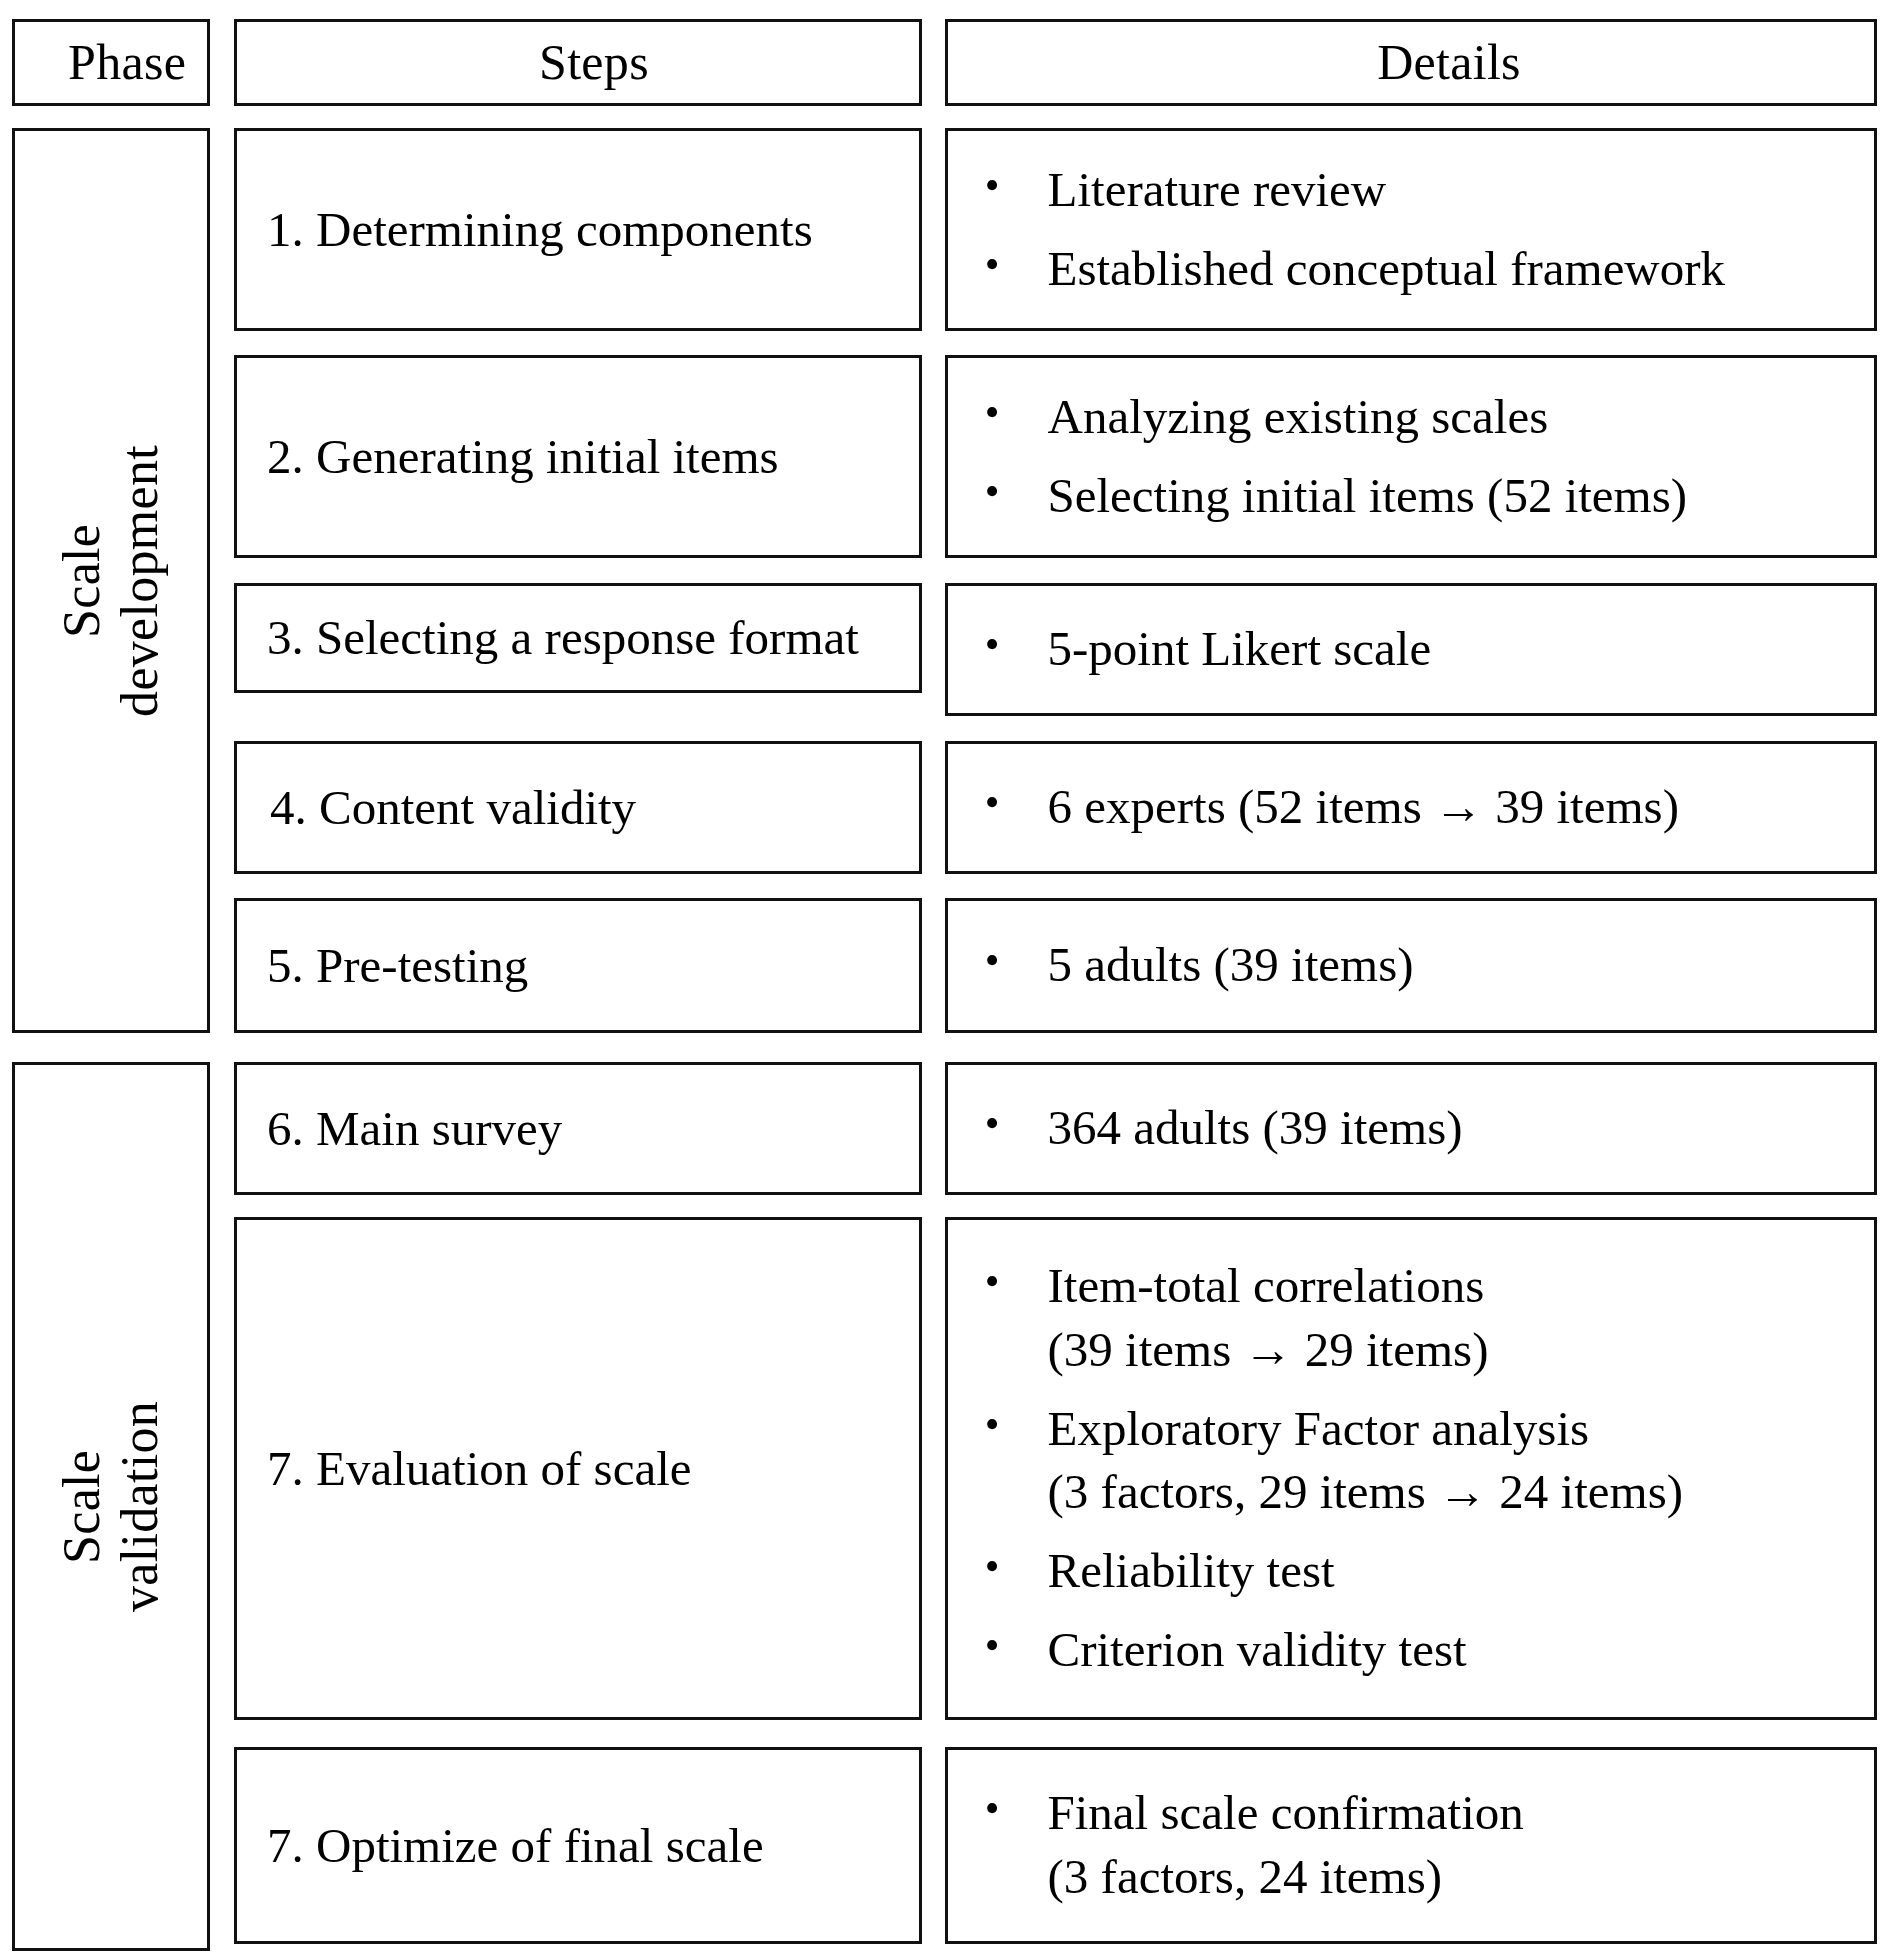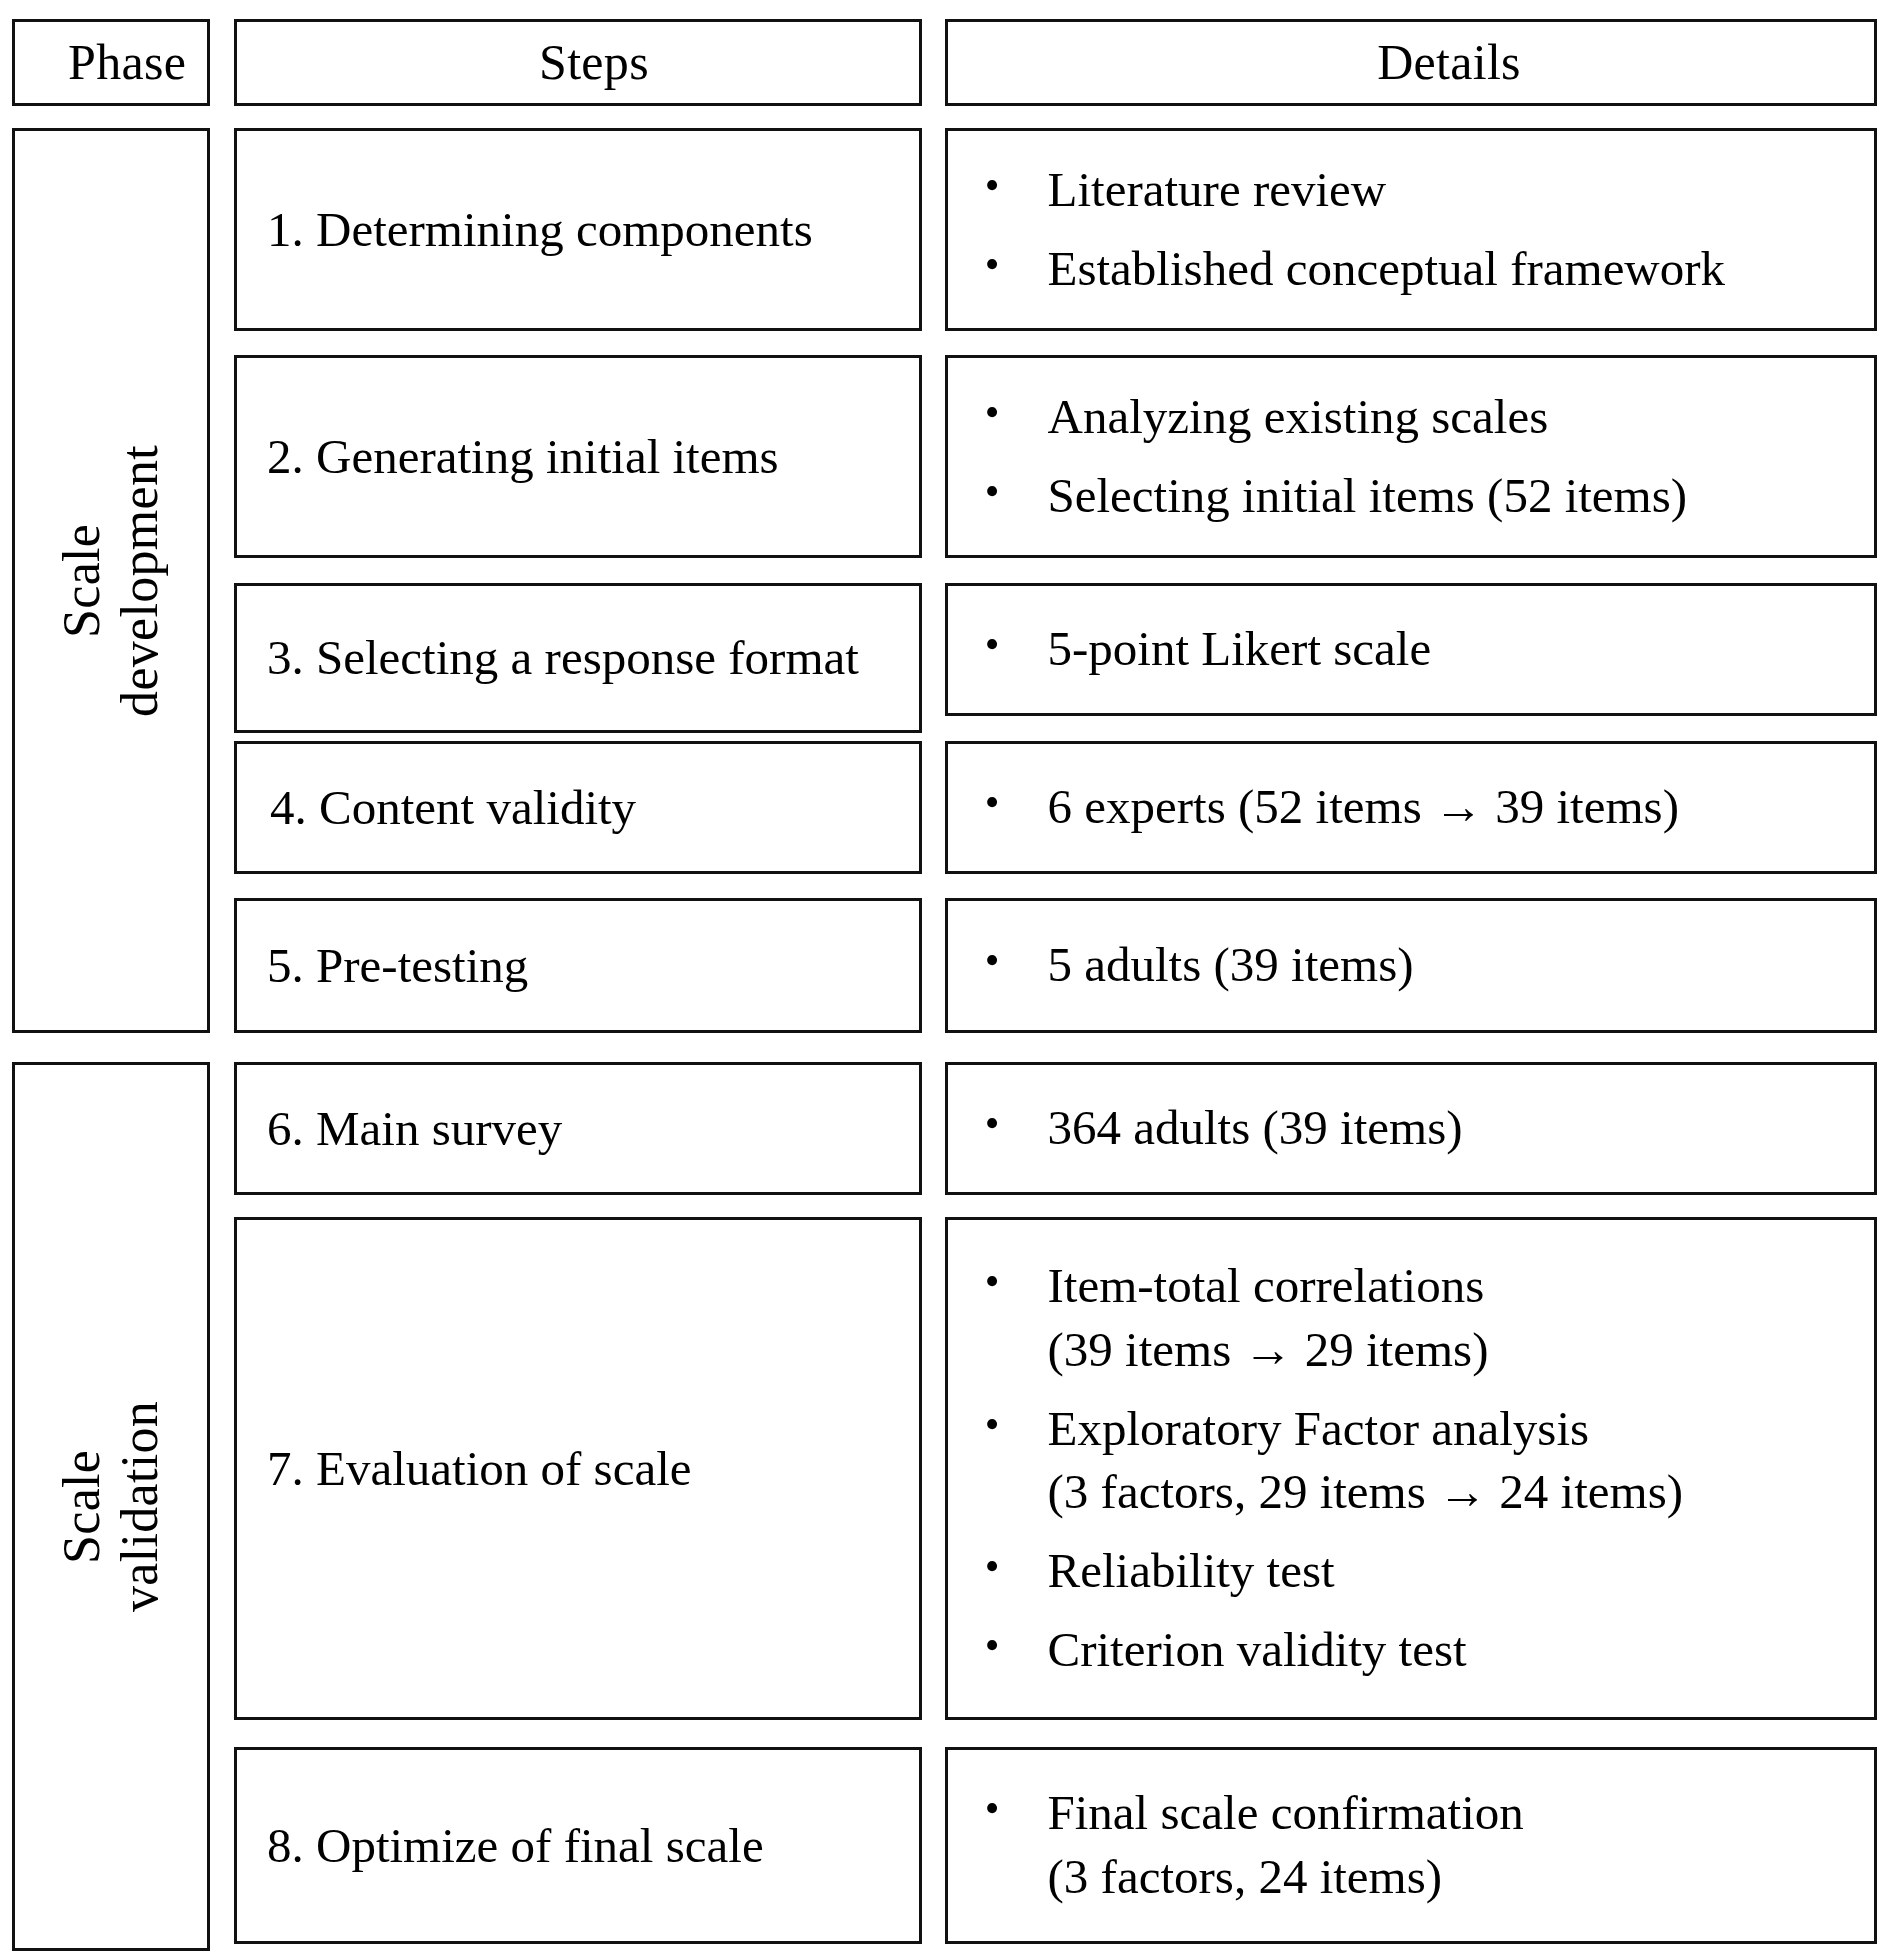--- a/index.html
+++ b/index.html
@@ -113,21 +113,21 @@
   }
   .bullet-sub {
     display: block;
     font-size: 49px;
     line-height: 1.3;
   }
 
   
   .r1 { top: 128px;  height: 203px; }
   .r2 { top: 355px;  height: 203px; }
-  .r3 { top: 583px;  height: 150px; }
+  .r3 { top: 583px;  height: 110px; }
   .r4 { top: 741px; height: 133px; padding-left: 33px; }
   .r5 { top: 898px; height: 135px; }
   .r6 { top: 1062px; height: 133px; }
   .r7 { top: 1217px; height: 503px; }
   .r8 { top: 1747px; height: 197px; }
 
   
   .d1 { top: 128px;  height: 203px; }
   .d2 { top: 355px;  height: 203px; }
   .d3 { top: 583px;  height: 133px; }
@@ -176,21 +176,21 @@
   <div class="box step-box col-steps r5">
     <span class="step-text">5. Pre-testing</span>
   </div>
   <div class="box step-box col-steps r6">
     <span class="step-text">6. Main survey</span>
   </div>
   <div class="box step-box col-steps r7">
     <span class="step-text">7. Evaluation of scale</span>
   </div>
   <div class="box step-box col-steps r8">
-    <span class="step-text">8. Optimize of final scale</span>
+    <span class="step-text">7. Optimize of final scale</span>
   </div>
 
   <div class="box details-box col-details d1">
     <div class="bullets">
       <div class="bullet-row">
         <span class="bullet-dot">•</span>
         <span class="bullet-text">Literature review</span>
       </div>
       <div class="bullet-row">
         <span class="bullet-dot">•</span>

